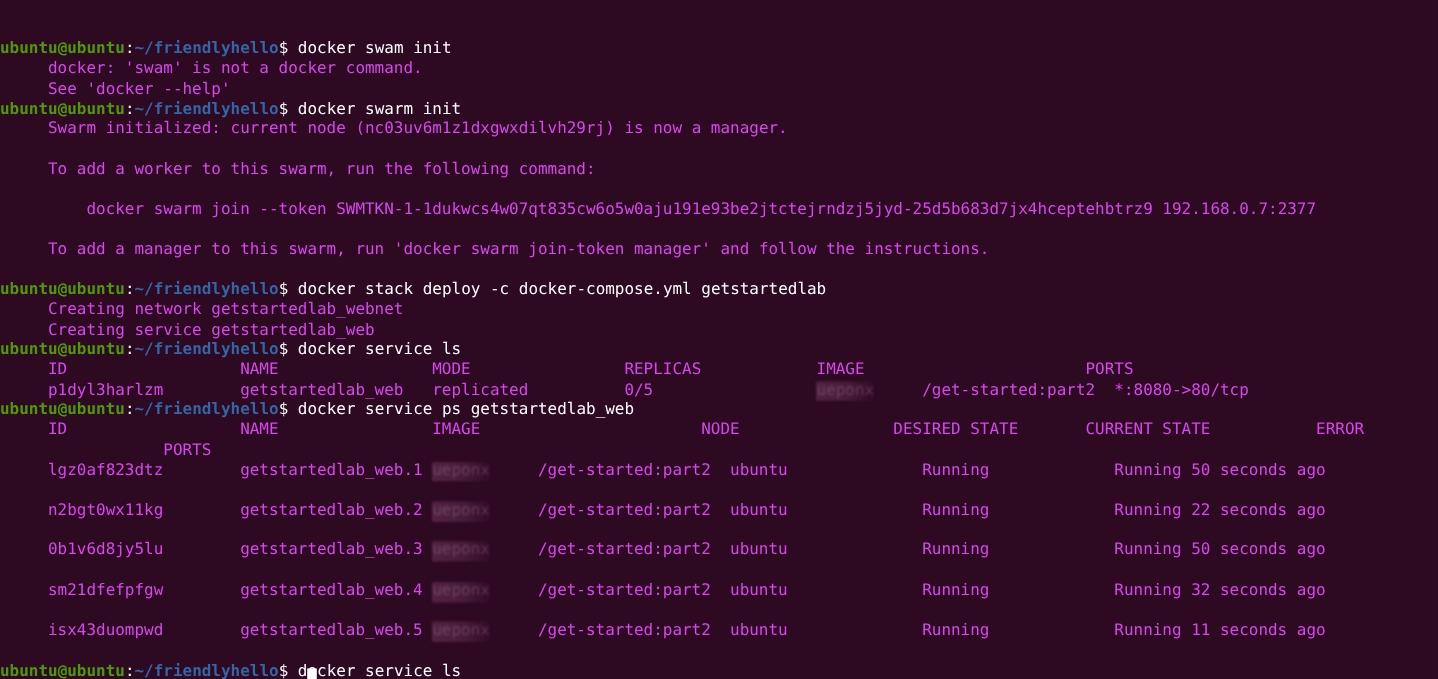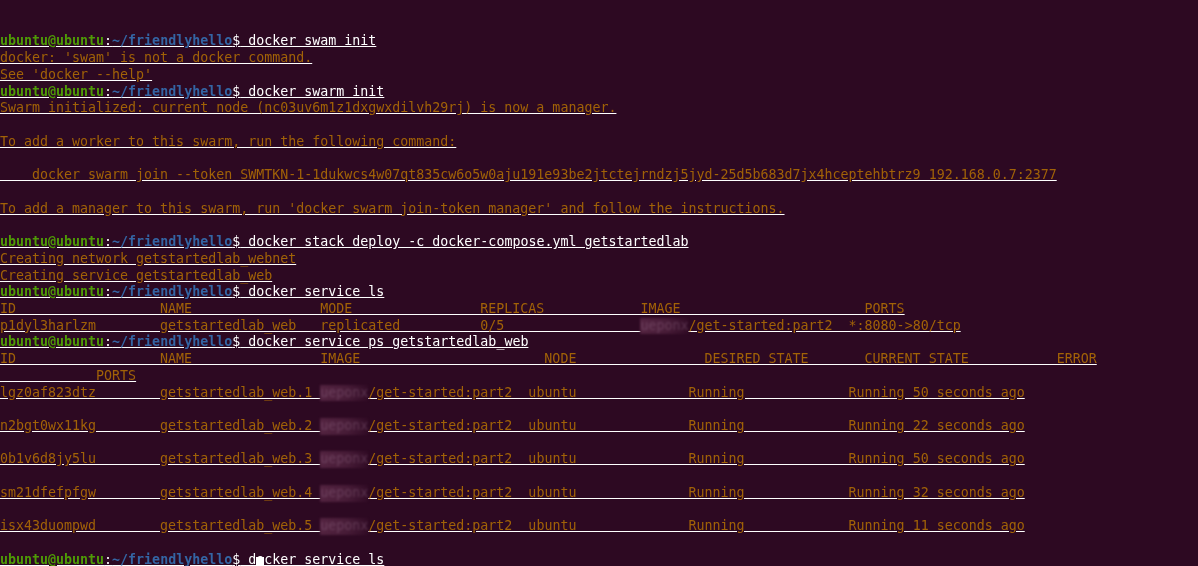--- a/index.html
+++ b/index.html
@@ -26,28 +26,27 @@
     letter-spacing: 0px;
     padding: 0;
     box-sizing: border-box;
     white-space: pre;
     overflow: hidden;
   }
   .line {
     height: 16.72px;
     white-space: pre;
     display: block;
-    text-decoration: underline;
   }
   .prompt-user { color: #4e9a06; font-weight: bold; }
   .prompt-colon { color: #ffffff; }
   .prompt-path { color: #3465a4; font-weight: bold; }
   .prompt-dollar { color: #ffffff; }
   .cmd { color: #ffffff; }
-  .out { color: #a16207; }
+  .out { color: #d946ef; padding-left: 40px; }
   .redacted {
     display: inline-block;
     color: rgba(190, 150, 180, 0.30);
     background: linear-gradient(90deg,
                 rgba(90,40,70,0.85) 0%,
                 rgba(80,34,62,0.75) 55%,
                 rgba(58,18,44,0.35) 100%);
     filter: blur(1.1px);
     border-radius: 1px;
     vertical-align: baseline;

